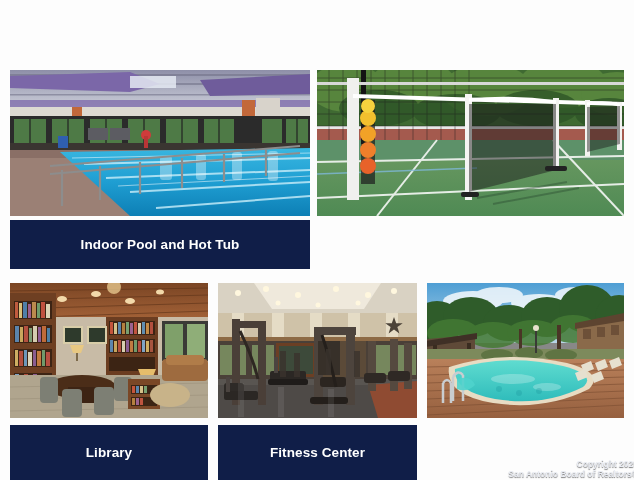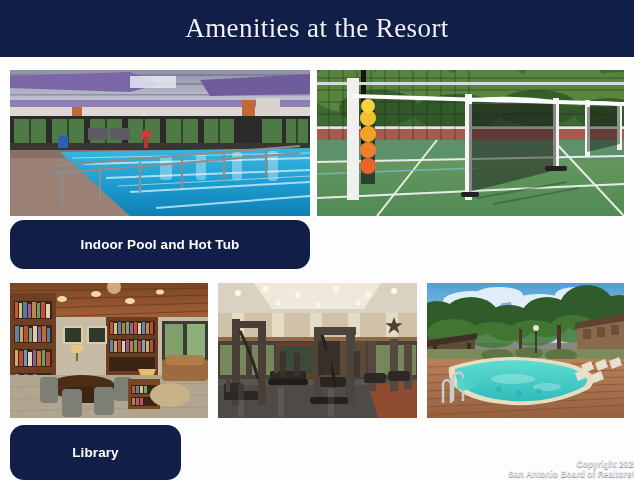--- a/index.html
+++ b/index.html
@@ -33,34 +33,33 @@
   }
   .photo svg{display:block;width:100%;height:100%;}
   .caption{
     position:absolute;left:0;
     background:#101e48;
     display:flex;align-items:center;justify-content:center;
     color:#ffffff;
     font-weight:bold;
     letter-spacing:.1px;
     text-align:center;
-    border-radius:14px;
   }
   .cap-top{font-size:13.5px;}
   .cap-bot{font-size:13.5px;}
 
   
   #tile-pool-photo{left:10px;top:70px;width:300px;height:146px;}
   #tile-pool-caption{left:10px;top:220px;width:300px;height:49px;}
   #tile-courts-photo{left:317px;top:70px;width:307px;height:146px;}
   #tile-courts-caption{left:317px;top:220px;width:307px;height:49px;}
 
   
   #tile-library-photo{left:10px;top:283px;width:198px;height:135px;}
-  #tile-library-caption{left:10px;top:425px;width:171px;height:55px;}
+  #tile-library-caption{left:10px;top:425px;width:198px;height:55px;}
   #tile-fitness-photo{left:218px;top:283px;width:199px;height:135px;}
   #tile-fitness-caption{left:218px;top:425px;width:199px;height:55px;}
   #tile-resortpool-photo{left:427px;top:283px;width:197px;height:135px;}
   #tile-resortpool-caption{left:427px;top:425px;width:197px;height:55px;}
 
   
   .watermark{
     position:absolute;right:-4px;bottom:1px;
     text-align:right;
     color:#e9ecf3;
@@ -70,23 +69,20 @@
     text-shadow:0 1px 1px rgba(0,0,0,.5);
     white-space:nowrap;
     pointer-events:none;
   }
 </style>
 </head>
 <body>
 
 <div class="page">
 
-  <div class="header">
-    <div class="header-title">Amenities at the Resort</div>
-  </div>
 
   <div class="tile" id="tile-pool-photo">
     <div class="photo">
       <svg viewBox="0 0 300 146" preserveAspectRatio="none">
         <defs>
           <linearGradient id="poolWater" x1="0" y1="0" x2="0" y2="1">
             <stop offset="0%" stop-color="#38b6e0"></stop>
             <stop offset="50%" stop-color="#1f9ed2"></stop>
             <stop offset="100%" stop-color="#0d7fb5"></stop>
           </linearGradient>
@@ -540,20 +536,23 @@
         </g>
 
         <g fill="#ffffff" opacity=".08">
           <rect x="20" y="100" width="6" height="34"></rect>
           <rect x="60" y="104" width="6" height="30"></rect>
           <rect x="110" y="106" width="6" height="28"></rect>
         </g>
       </svg>
     </div>
   </div>
+  <div class="caption cap-bot" id="tile-fitness-caption">
+    <span>Fitness Center</span>
+  </div>
 
   <div class="tile" id="tile-resortpool-photo">
     <div class="photo">
       <svg viewBox="0 0 197 135" preserveAspectRatio="none">
         <defs>
           <linearGradient id="skyG" x1="0" y1="0" x2="0" y2="1">
             <stop offset="0%" stop-color="#4e9ed4"></stop>
             <stop offset="100%" stop-color="#b9d7e8"></stop>
           </linearGradient>
           <linearGradient id="resortWater" x1="0" y1="0" x2="0" y2="1">

